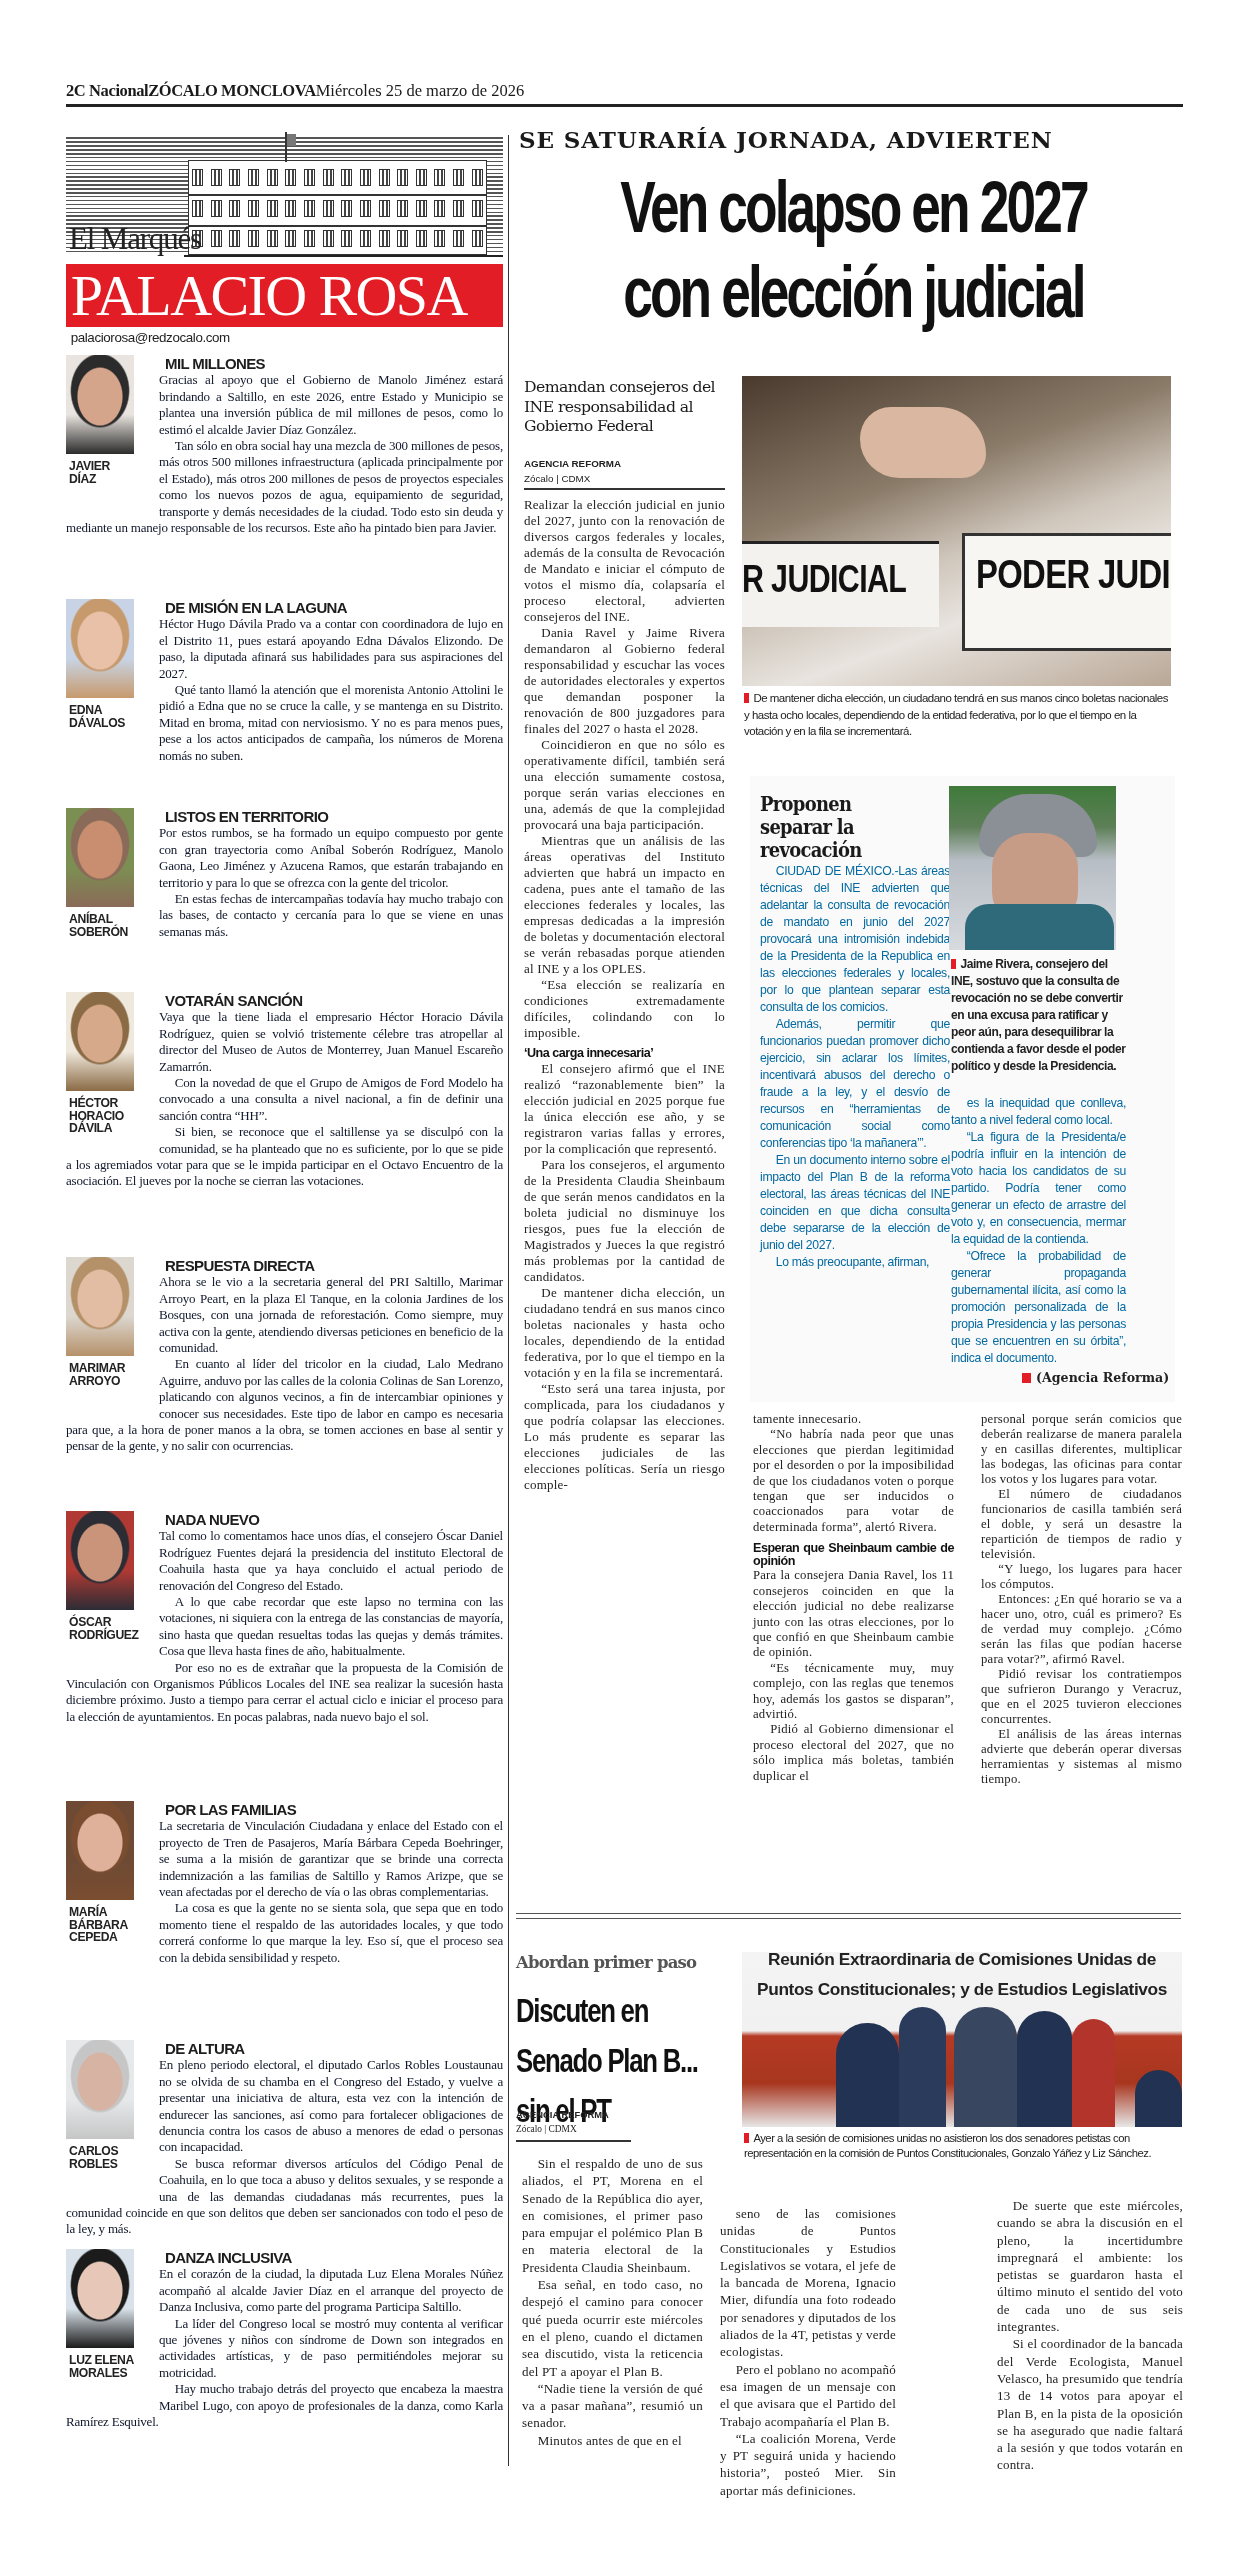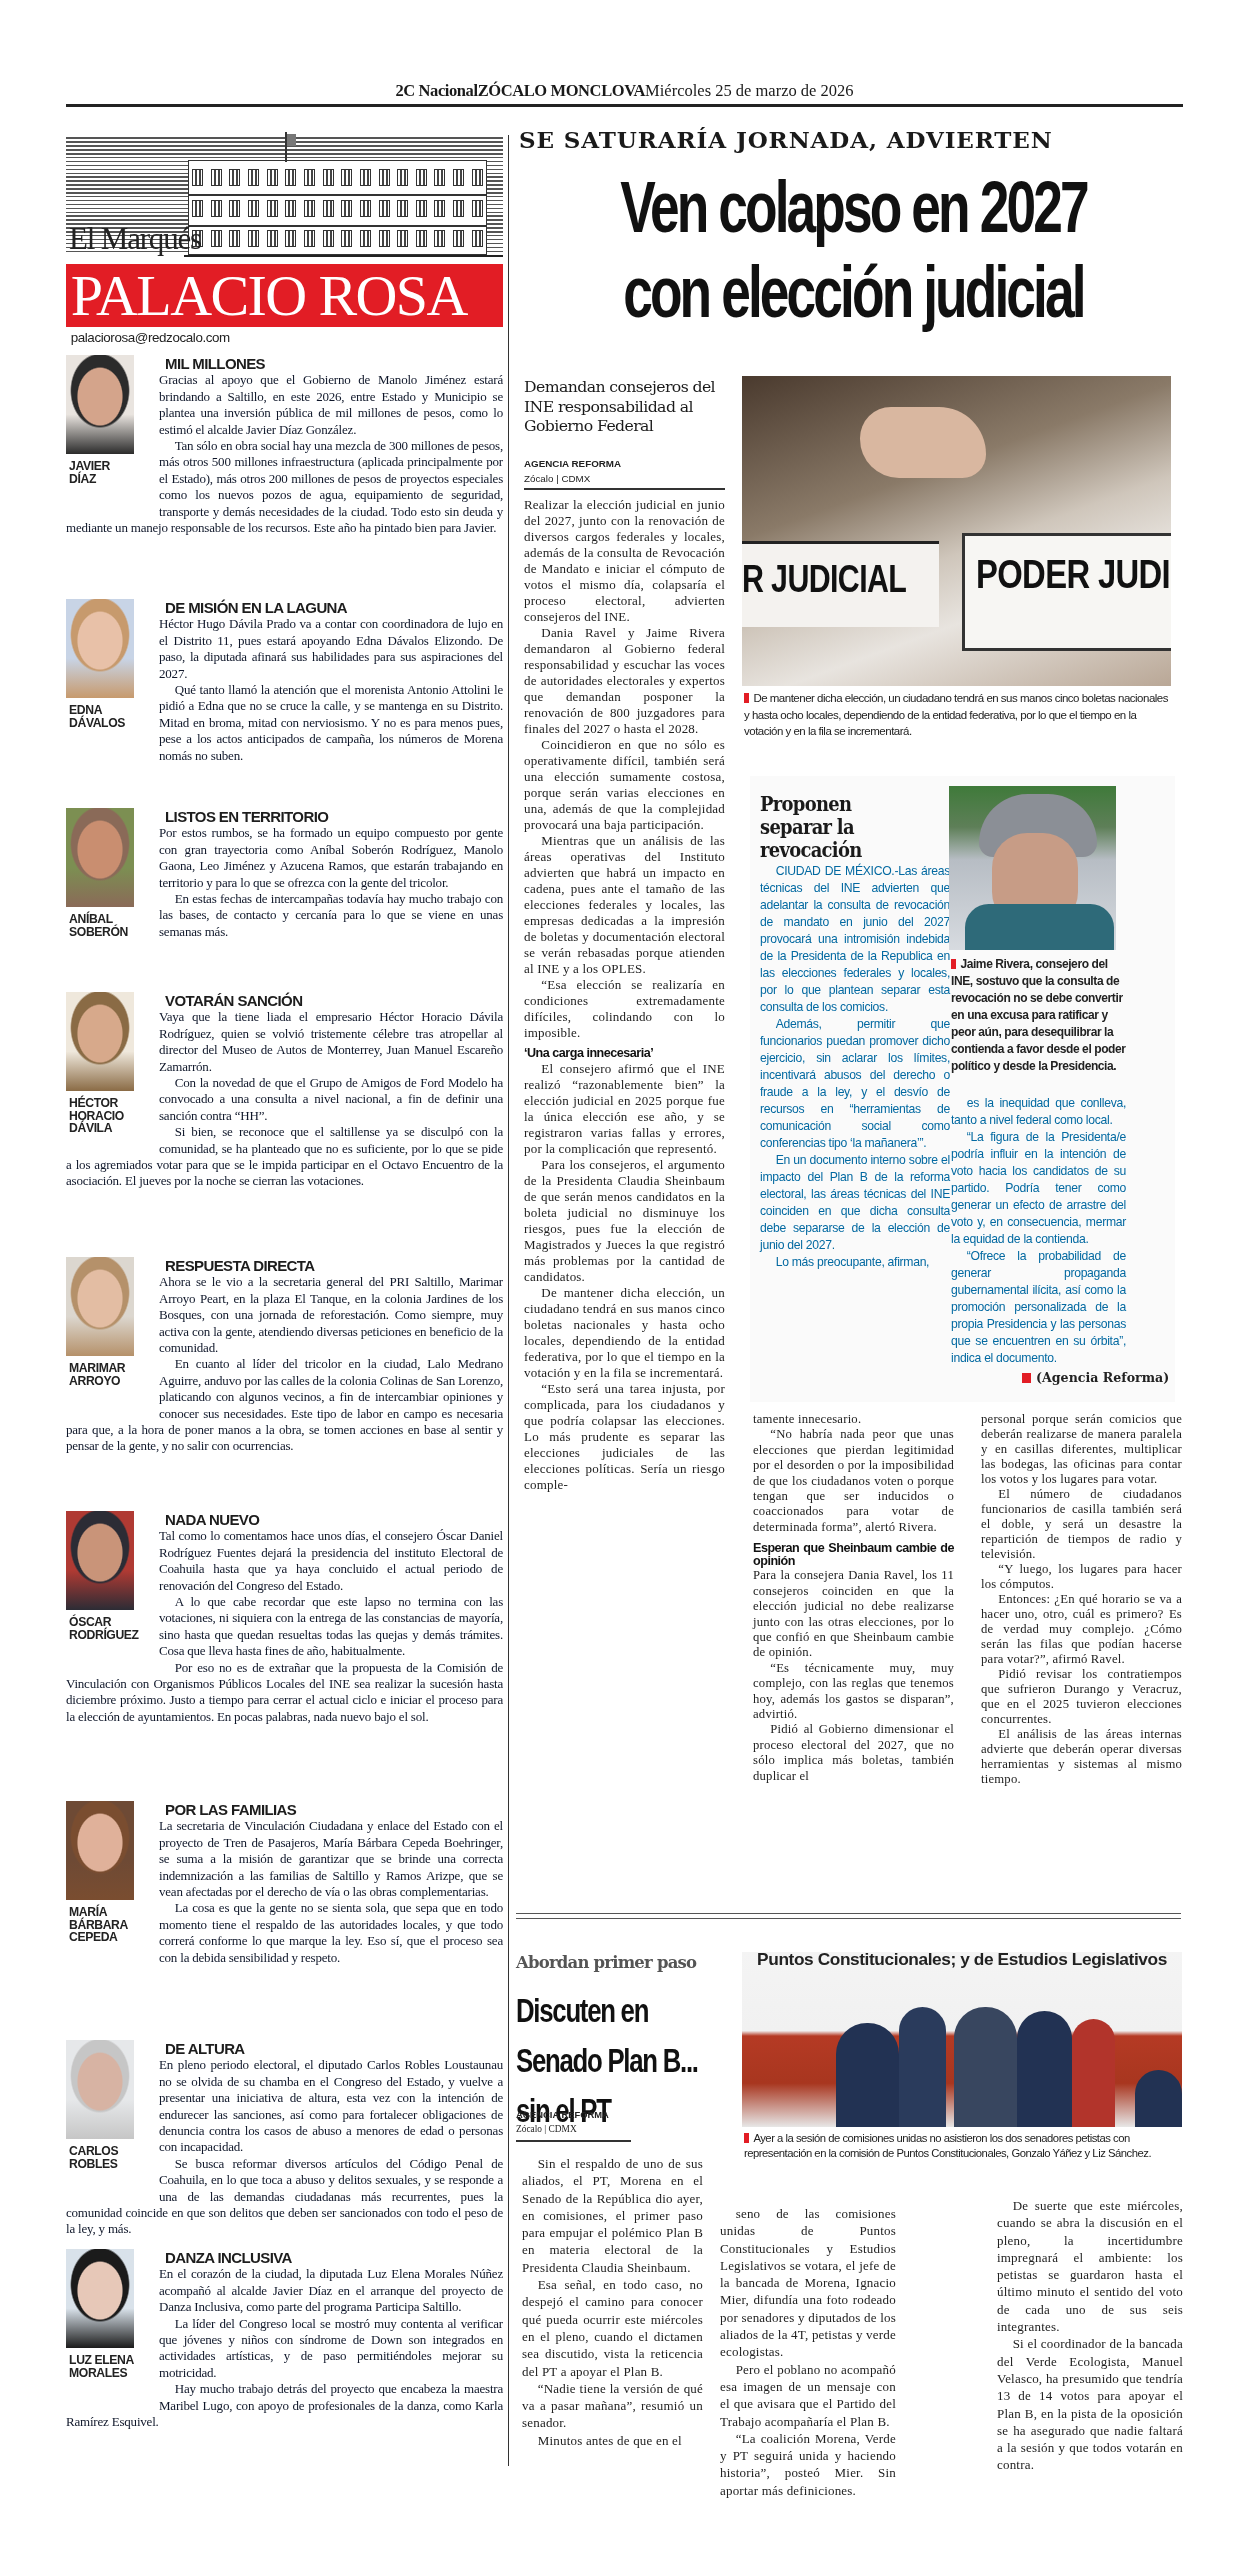--- a/index.html
+++ b/index.html
@@ -1,18 +1,18 @@
 <!DOCTYPE html>
 <html style="font-size:12.6px"><head>
 <meta charset="utf-8">
 <style>
 *{box-sizing:border-box;margin:0;padding:0}
 body{width:1248px;height:2576px;background:#fff;color:#1a1a1a;font-family:"Liberation Serif","DejaVu Serif",serif;position:relative;overflow:hidden}
 .abs{position:absolute}
-.folio{left:66px;top:82px;width:1117px;height:25px;border-bottom:3.1px solid #222;display:flex;justify-content:center;align-items:flex-end;padding-bottom:3.1px}
+.folio{left:66px;top:82px;width:1117px;height:25px;border-bottom:3.1px solid #222;display:flex;justify-content:flex-start;align-items:flex-end;padding-bottom:3.1px}
 .folio .l{font-family:"Liberation Serif",serif;font-weight:bold;font-size:16.5px;letter-spacing:-0.4px}
 .folio .c{font-family:"Liberation Serif",serif;font-weight:bold;font-size:16.5px;letter-spacing:-0.4px}
 .folio .r{font-family:"Liberation Serif",serif;font-size:16.5px}
 
 .mast{left:66px;top:135px;width:434px;height:212px}
 .mast .lines{position:absolute;left:0;top:0;width:437px;height:118px;background:repeating-linear-gradient(#fff 0 2.4px,#555 2.4px 3.9px)}
 .mast .building{position:absolute;left:122px;top:25px;width:299px;height:95px;background:#fff;border:1.6px solid #333}
 .mast .building .row{position:absolute;left:3.1px;right:3.1px;height:22px;display:flex;justify-content:space-between}
 .mast .building .win{width:11px;height:17.3px;border:1.6px solid #333;background:repeating-linear-gradient(90deg,#fff 0 2.4px,#444 2.4px 3.9px)}
 .mast .building .band{position:absolute;left:0;right:0;height:2.4px;background:#333}
@@ -328,20 +328,21 @@
 
 <div class="abs dbl"></div>
 <div class="abs abordan">Abordan primer paso</div>
 <div class="abs discuten">Discuten en Senado Plan B... sin el PT</div>
 <div class="abs byline2">AGENCIA REFORMA</div>
 <div class="abs place2">Zócalo | CDMX</div>
 <div class="abs rule2"></div>
 
 <div class="abs photo-senado">
   <div class="banner">
+      <div>Reunión Extraordinaria de Comisiones Unidas de</div>
       <div>Puntos Constitucionales; y de Estudios Legislativos</div>
     </div>
   <div class="p" style="left:94px;top:71px;width:63px;height:110px"></div>
   <div class="p" style="left:157px;top:55px;width:47px;height:126px;background:#2a3b5c"></div>
   <div class="p" style="left:212px;top:55px;width:63px;height:126px;background:#38465f"></div>
   <div class="p" style="left:275px;top:59px;width:55px;height:122px"></div>
   <div class="p" style="left:330px;top:67px;width:43px;height:114px;background:#b2342b"></div>
   <div class="p" style="left:393px;top:118px;width:47px;height:63px"></div>
 </div>
 <div class="capt" style="left:744px;top:2131px;width:431px;font-size:11.3px;line-height:15px"><span class="mark"></span><span>Ayer a la sesión de comisiones unidas no asistieron los dos senadores petistas con representación en la comisión de Puntos Constitucionales, Gonzalo Yáñez y Liz Sánchez.</span></div>

